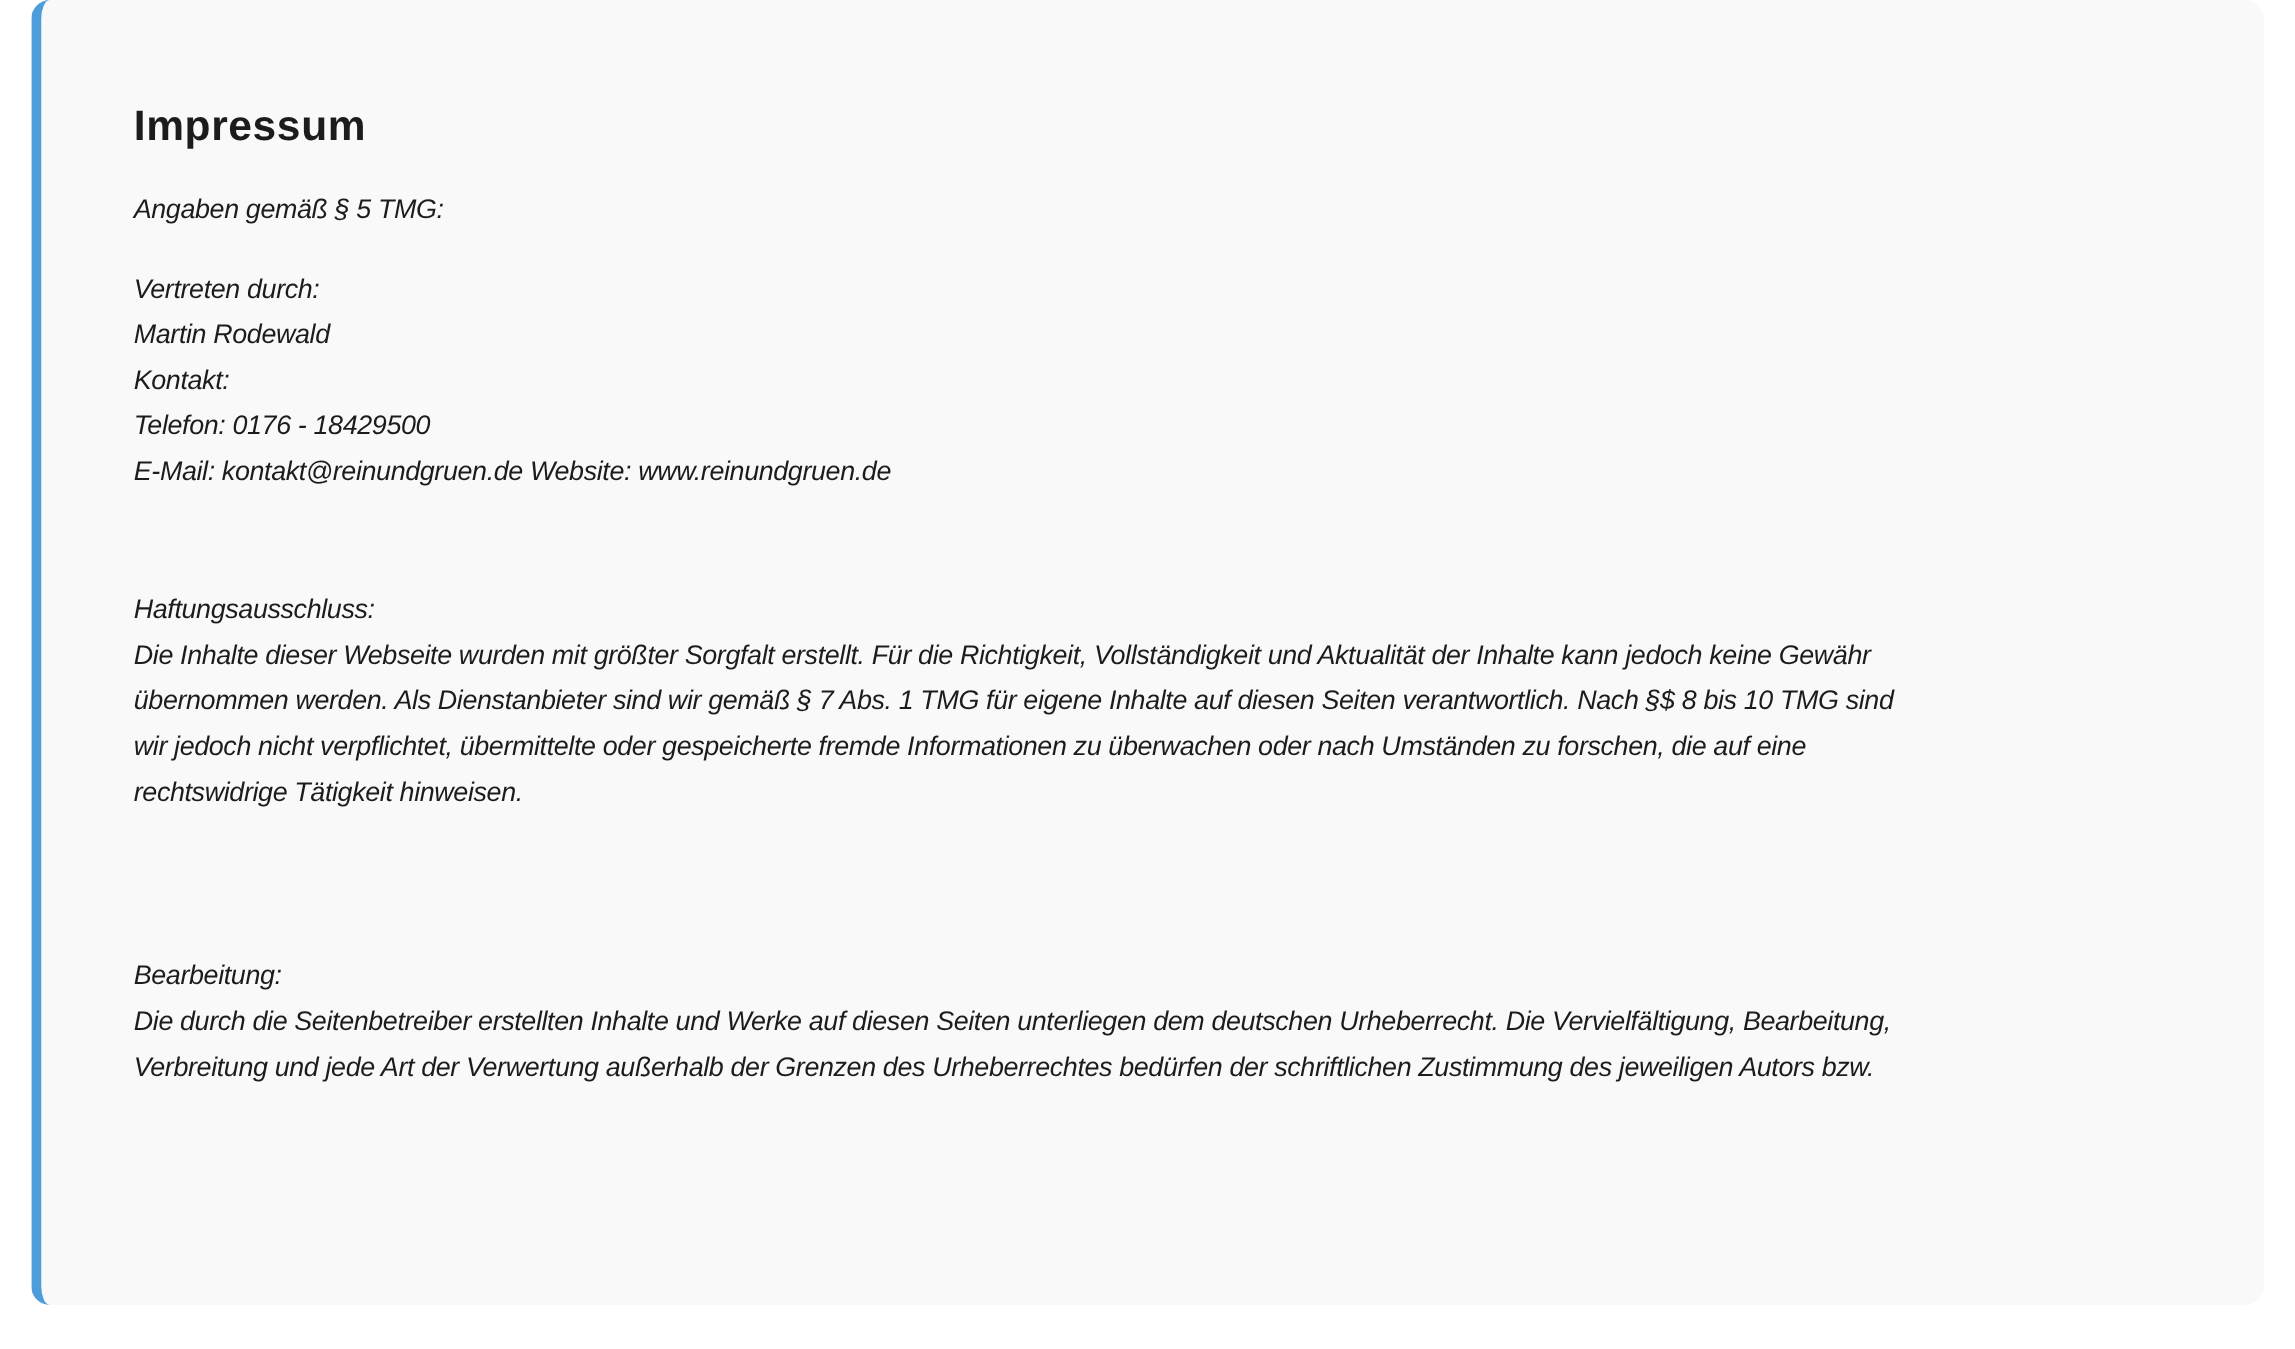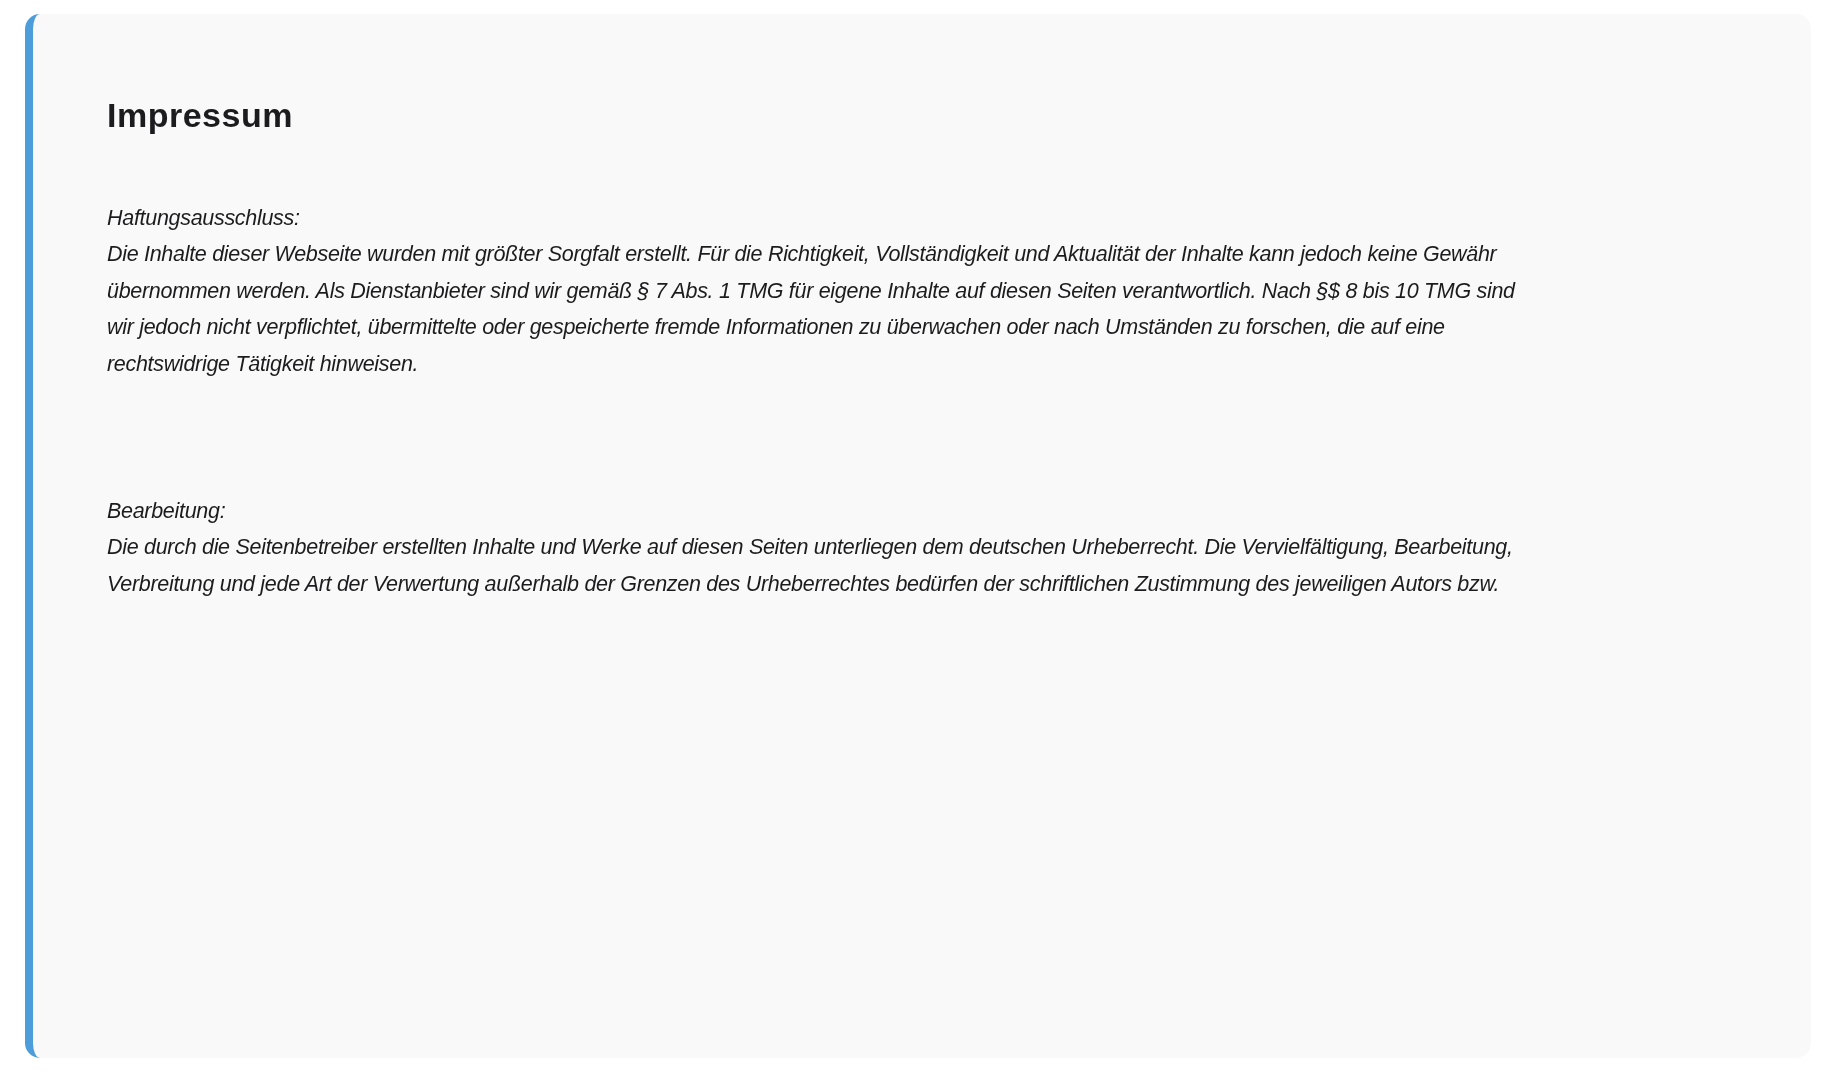--- a/index.html
+++ b/index.html
@@ -5,21 +5,21 @@
   * { box-sizing: border-box; }
   html, body {
     margin: 0; padding: 0;
     width: 1836px; height: 1079px;
     background: var(--page-background, #ffffff);
     font-family: "Liberation Sans", sans-serif;
     overflow: hidden;
   }
   .card {
     position: absolute;
-    left: 25px; top: 14px;
+    left: 25px; top: 0;
     width: 1786px; height: 1044px;
     background: var(--card-background, #f9f9f9);
     border-left: 8px solid var(--accent-border, #4d9ddb);
     border-radius: 15px;
     padding: 82px 40px 40px 74px;
     color: var(--text-color, #1c1c1e);
   }
   h1.title {
     margin: 0 0 28px 0;
     font-size: 34px;
@@ -40,22 +40,28 @@
   .body:last-child { margin-bottom: 0; }
   .block { display: block; }
 </style>
 </head>
 <body>
 
 <main class="card">
 
   <h1 class="title">Impressum</h1>
 
+  <p class="body intro">Angaben gemäß § 5 TMG:</p>
 
 
+  <p class="body">Vertreten durch:
+Martin Rodewald
+Kontakt:
+Telefon: 0176 - 18429500
+E-Mail: kontakt@reinundgruen.de Website: www.reinundgruen.de</p>
 
   <p class="body">
     <span>Haftungsausschluss:</span>
     <span class="block">Die Inhalte dieser Webseite wurden mit größter Sorgfalt erstellt. Für die Richtigkeit, Vollständigkeit und Aktualität der Inhalte kann jedoch keine Gewähr
 übernommen werden. Als Dienstanbieter sind wir gemäß § 7 Abs. 1 TMG für eigene Inhalte auf diesen Seiten verantwortlich. Nach §$ 8 bis 10 TMG sind
 wir jedoch nicht verpflichtet, übermittelte oder gespeicherte fremde Informationen zu überwachen oder nach Umständen zu forschen, die auf eine
 rechtswidrige Tätigkeit hinweisen.</span>
   </p>
 
   <p class="body">

